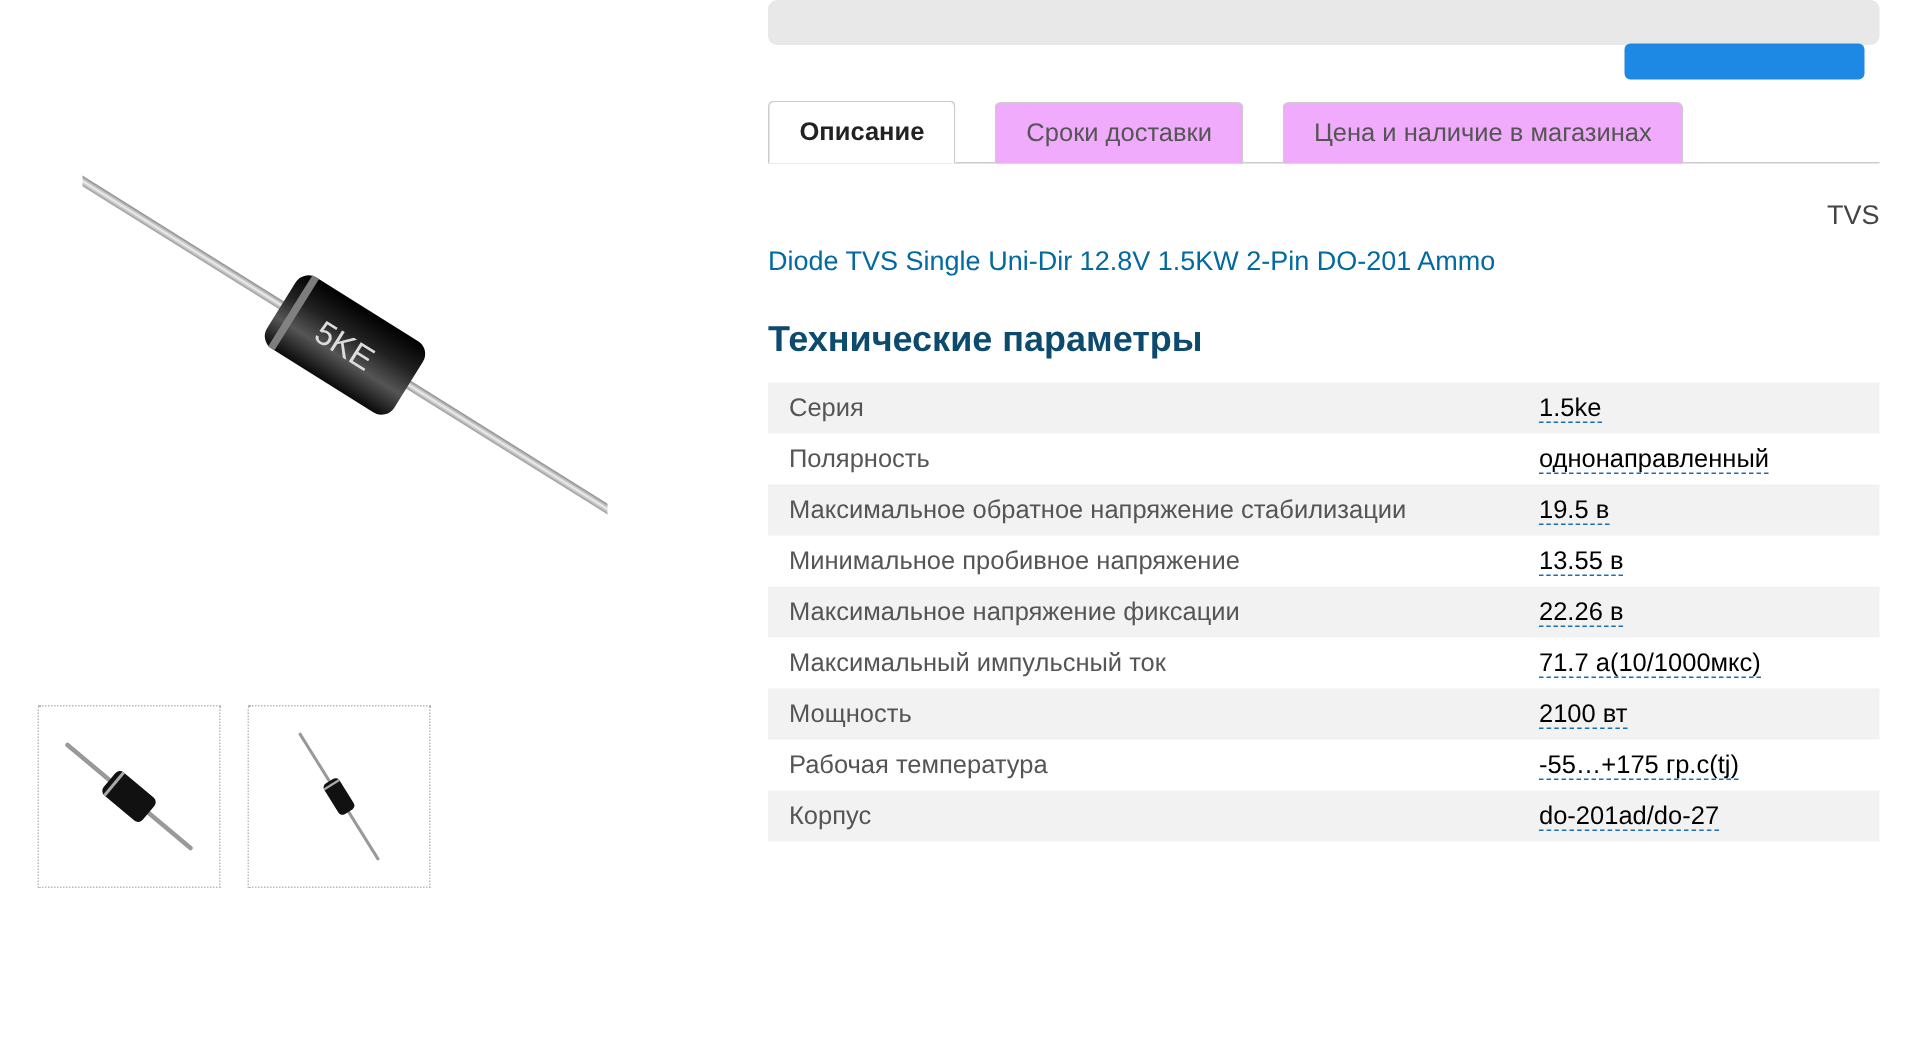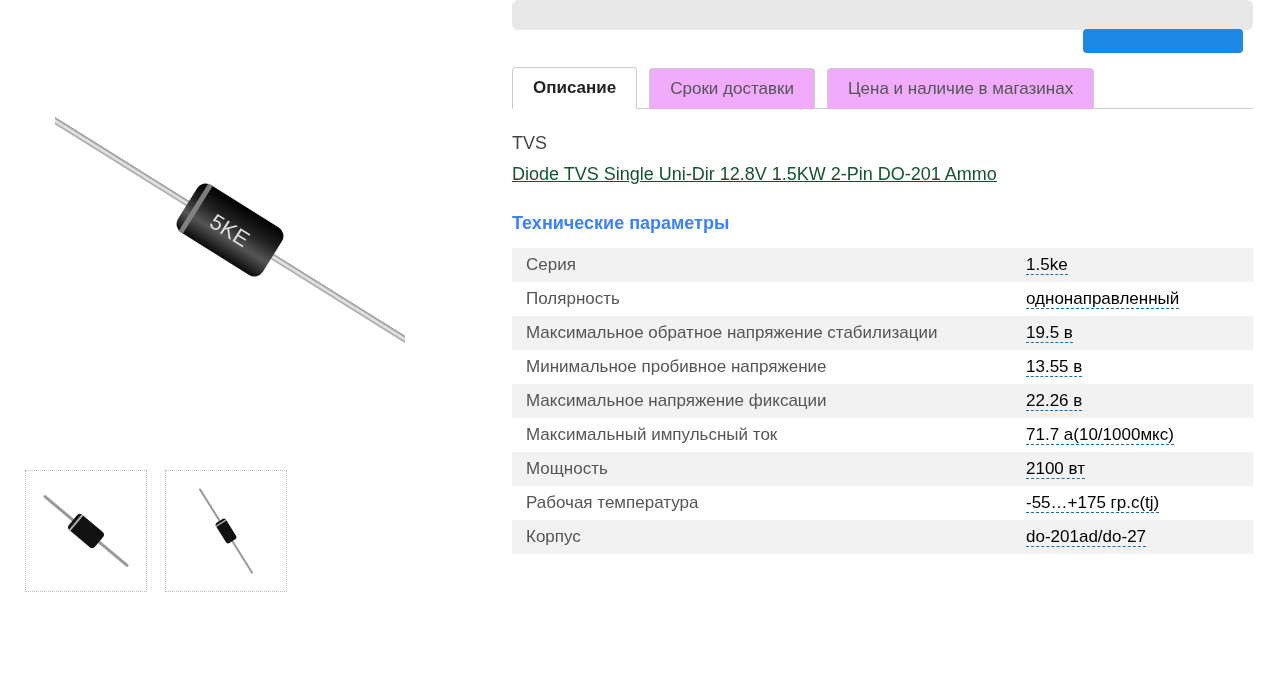--- a/index.html
+++ b/index.html
@@ -67,21 +67,21 @@
   .blue-btn {
     background: #1e88e5;
     border-radius: 4px;
     width: 160px;
     height: 24px;
     margin-top: 52px;
   }
   .tabs {
     display: flex;
     border-bottom: 1px solid #ccc;
-    gap: 12px;
+    gap: 26px;
     margin-bottom: 24px;
     align-items: flex-end;
   }
   .tab {
     padding: 10px 20px 10px 20px;
     border: 1px solid #ccc;
     border-bottom: none;
     border-radius: 4px 4px 0 0;
     background: #f0abfc;
     color: #555;
@@ -93,31 +93,31 @@
   .tab.active {
     background: #fff;
     border-bottom: 1px solid #fff;
     font-weight: bold;
     color: #222;
   }
   .desc-line1 {
     font-size: 18px;
     color: #444;
     margin-bottom: 10px;
+    text-align: right;
   }
   .desc-line2 {
     font-size: 18px;
-    color: #14532d;
+    color: #0369a1;
     margin-bottom: 28px;
-    text-decoration: underline;
   }
   .params-title {
-    font-size: 18px;
+    font-size: 24px;
     font-weight: bold;
-    color: #3b82f6;
+    color: #0c4a6e;
     margin-bottom: 14px;
   }
   .params-table {
     width: 100%;
     border-collapse: collapse;
   }
   .params-table tr:nth-child(odd) {
     background: #f2f2f2;
   }
   .params-table td {

